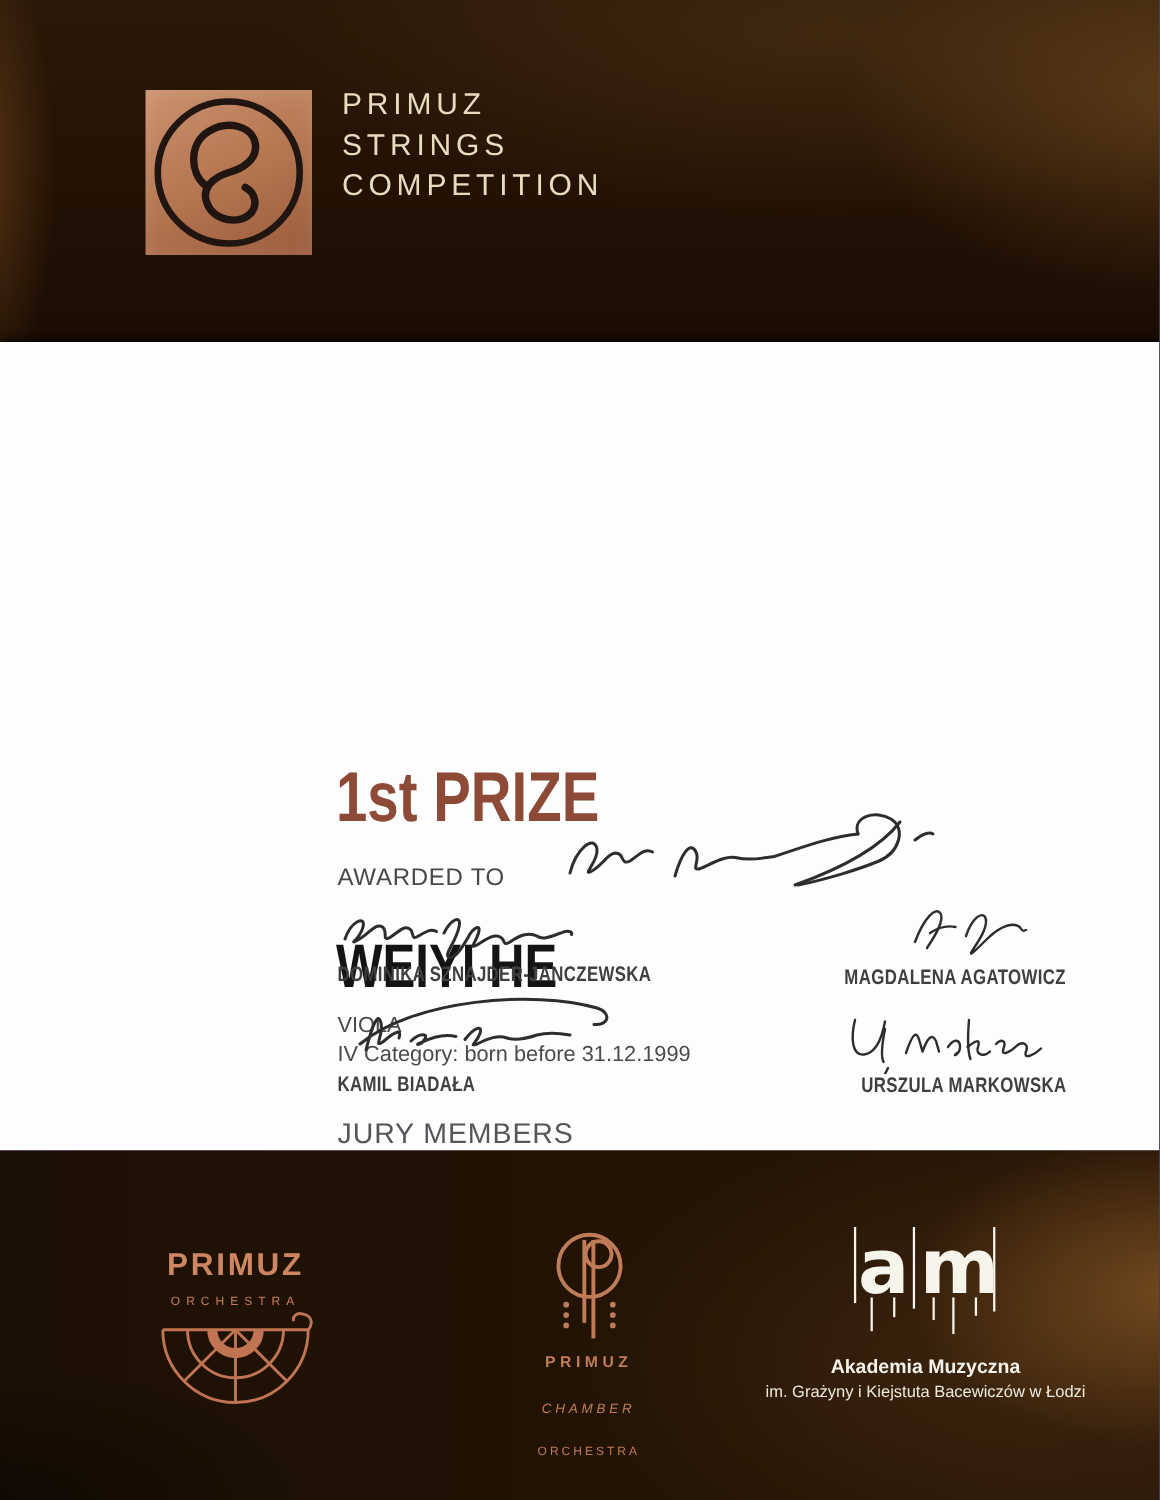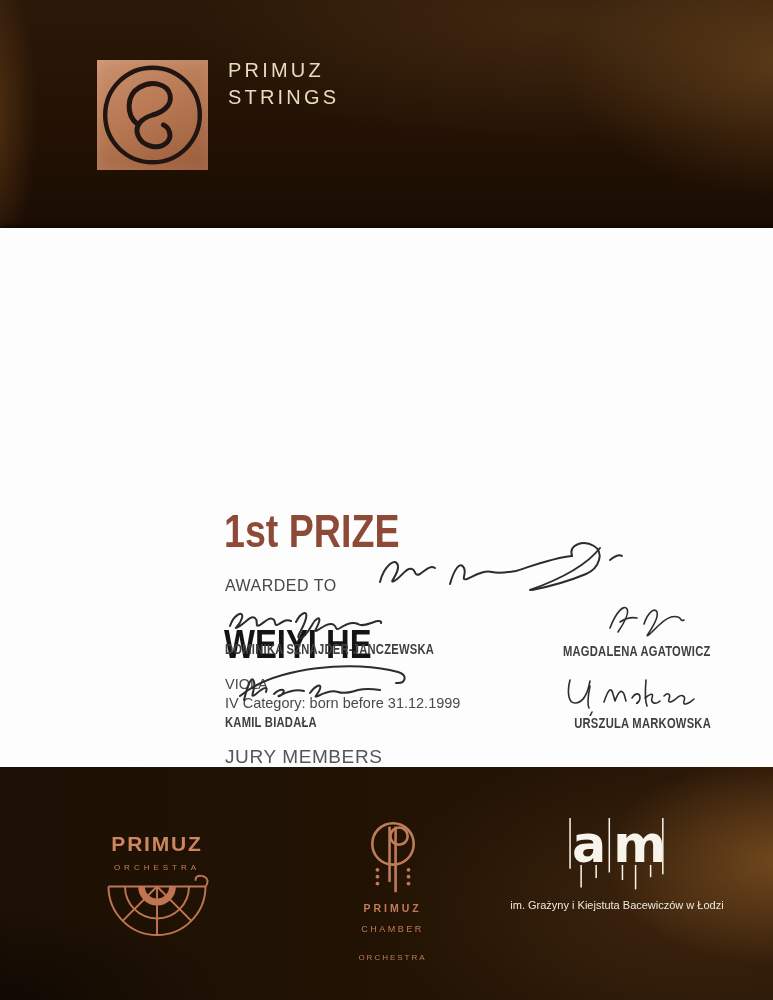--- a/index.html
+++ b/index.html
@@ -70,21 +70,21 @@
   .foundation .sub { margin-top:7px; font-size:8px; letter-spacing:4px; color:#c87f5b; }
   .foundation svg { display:block; margin:0 auto; margin-top:0; }
   .fan path, .fan line { fill:none; stroke:#c07452; stroke-width:2; }
   .fan .thick { stroke-width:7; }
 
   .orchestra { position:absolute; left:345px; top:818px; width:95px; text-align:center; color:#c07c58; }
   .orchestra svg { display:block; margin:0 auto; }
   .orch-mono circle, .orch-mono line { fill:none; stroke:#c07c58; stroke-width:3; }
   .orch-mono .dot { fill:#c07c58; stroke:none; }
   .orchestra .l1 { margin-top:2px; font-size:10.5px; letter-spacing:3px; font-weight:bold; }
-  .orchestra .l2 { margin-top:10px; font-size:9px;  letter-spacing:2.5px; }
+  .orchestra .l2 { margin-top:20px; font-size:9px;  letter-spacing:2.5px;font-style:italic; }
   .orchestra .l3 { margin-top:19px; font-size:8px;  letter-spacing:2px; }
 
   .academy { position:absolute; left:497px; top:818px; width:240px; text-align:center; color:#f5f2ea; }
   .academy svg { display:block; margin:0 auto; }
   .academy .name { margin-top:8px; font-size:13px; font-weight:bold; }
   .academy .sub  { margin-top:4px; font-size:11px; color:#efe9dd; }
   .keys rect { fill:#f7f4ec; }
   .keys text { fill:#f7f4ec; font-family:"DejaVu Sans", sans-serif; font-weight:bold; font-size:54px; }
 </style>
 </head>
@@ -95,20 +95,21 @@
   <div class="band band-top">
     <div class="brand-logo">
       <svg viewBox="0 0 100 100">
         <circle cx="50" cy="50" r="43" fill="none" stroke="#201510" stroke-width="4"></circle>
         <path d="M36,58 C26,50 26,32 38,25 C50,18 64,22 66,32 C68,42 58,48 50,50 C40,53 33,60 37,69 C41,79 56,82 63,75 C68,70 66,62 60,59" fill="none" stroke="#201510" stroke-width="4.5" stroke-linecap="round"></path>
       </svg>
     </div>
     <div class="brand-title">
       <div>PRIMUZ</div>
       <div>STRINGS</div>
+      <div>COMPETITION</div>
     </div>
   </div>
 
   <div class="card">
 
     <div class="abs prize cond">1st PRIZE</div>
     <div class="abs awarded">AWARDED TO</div>
     <div class="abs recipient cond">WEIYI HE</div>
     <div class="abs instr">VIOLA</div>
     <div class="abs categ">IV Category: born before 31.12.1999</div>
@@ -215,16 +216,17 @@
       <text x="4" y="47">a</text>
       <rect x="43" y="0" width="1.6" height="58"></rect>
       <text x="48" y="47">m</text>
       <rect x="100" y="0" width="1.6" height="60"></rect>
       <rect x="13" y="50" width="1.6" height="24"></rect>
       <rect x="29" y="50" width="1.6" height="14"></rect>
       <rect x="57" y="50" width="1.6" height="16"></rect>
       <rect x="71" y="50" width="1.6" height="26"></rect>
       <rect x="87" y="50" width="1.6" height="13"></rect>
     </svg>
+    <div class="name">Akademia Muzyczna</div>
     <div class="sub">im. Grażyny i Kiejstuta Bacewiczów w Łodzi</div>
   </div>
 
 </div>
 
 </body></html>

